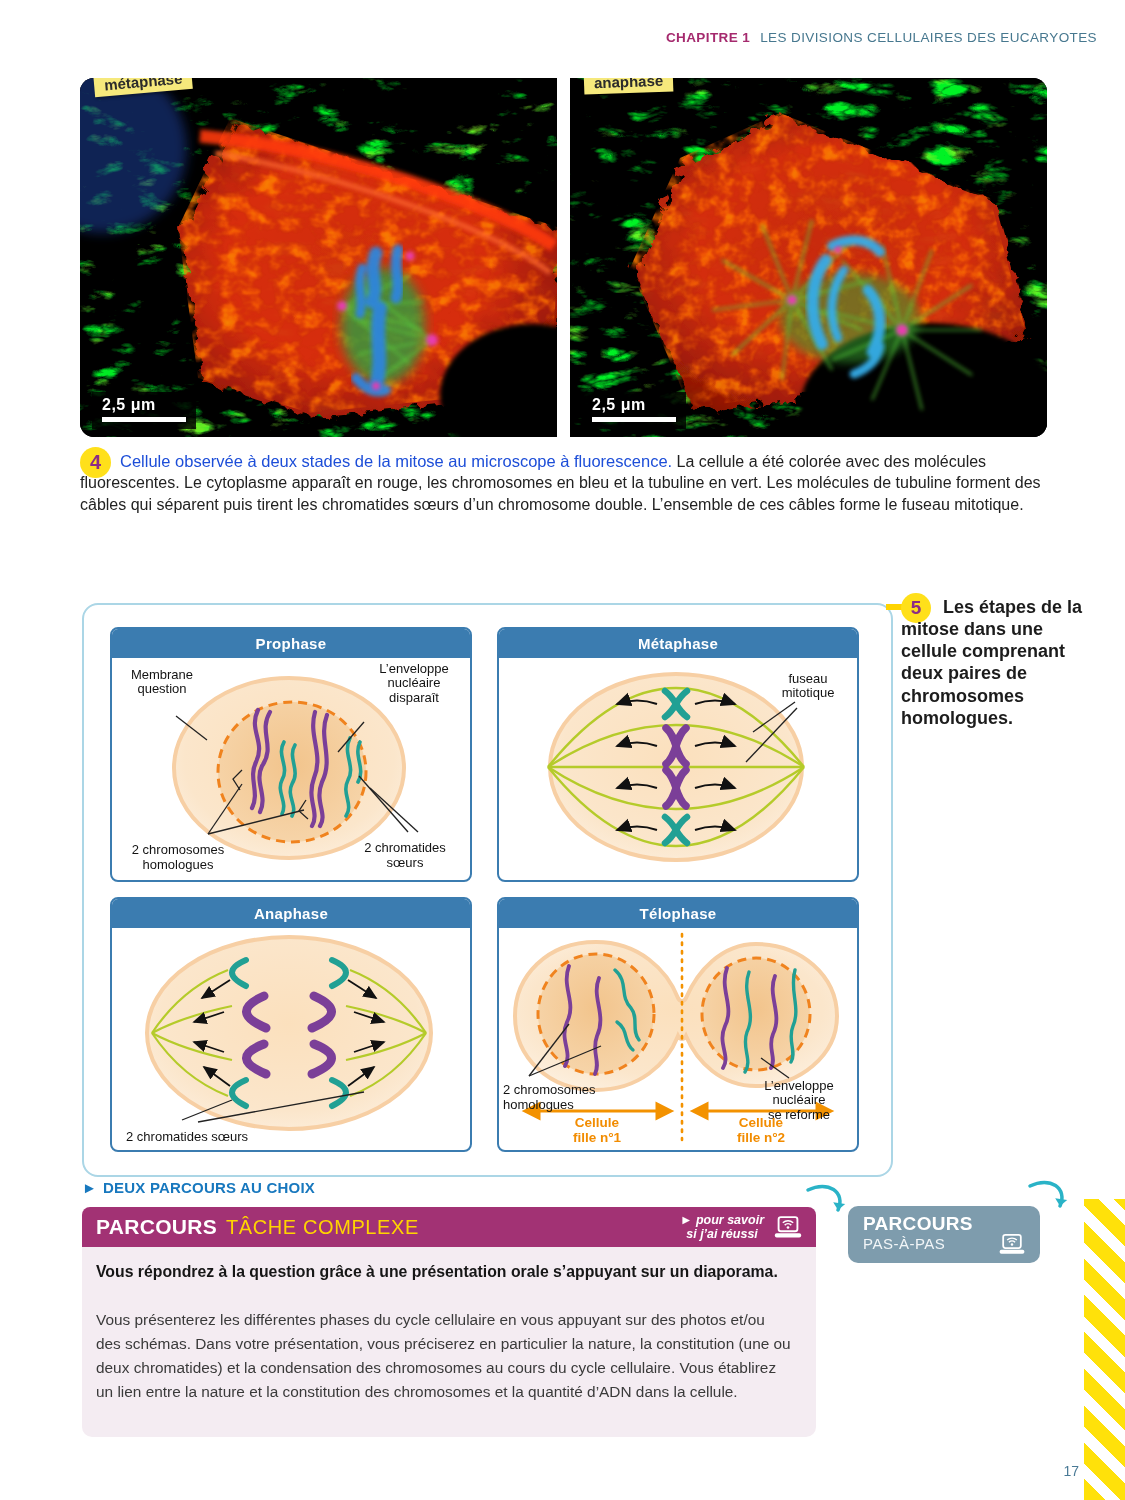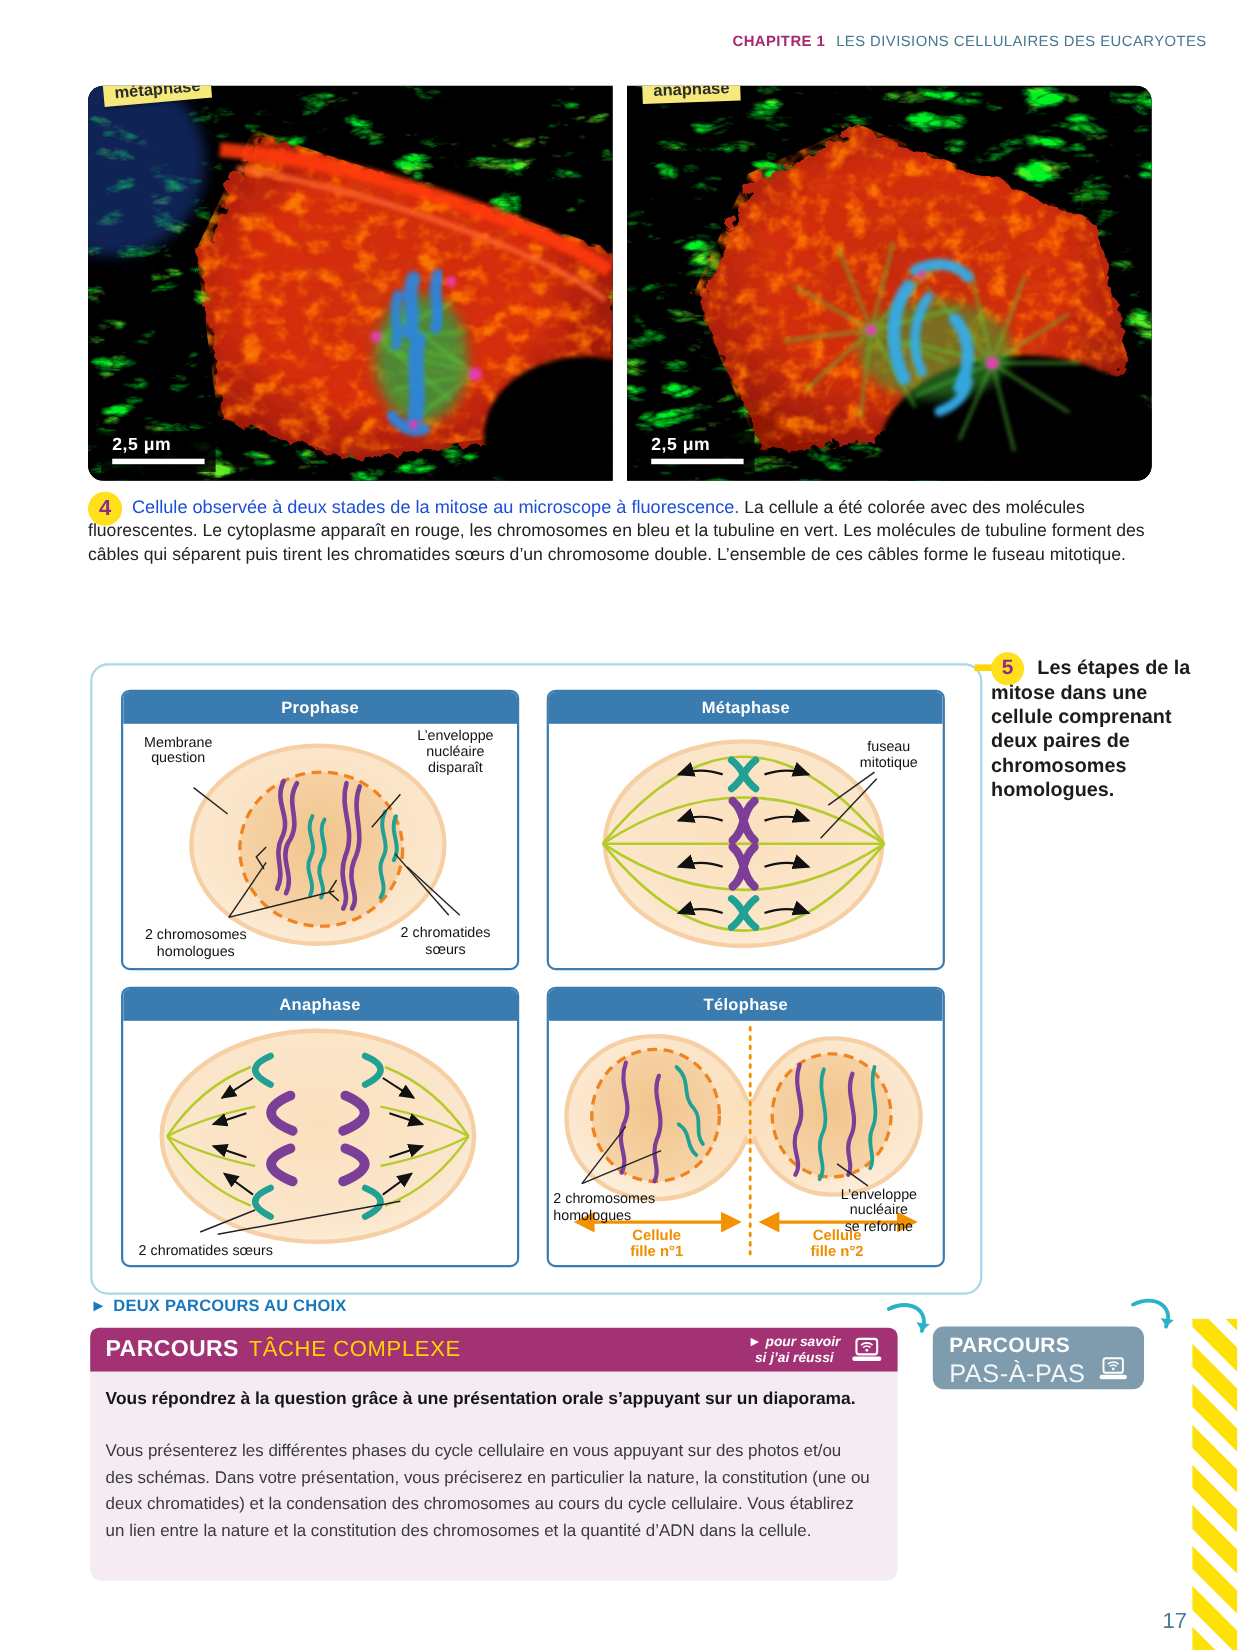--- a/index.html
+++ b/index.html
@@ -67,30 +67,30 @@
   #banner-note{position:absolute;right:52px;top:6px;color:#fff;font-size:12.5px;font-style:italic;
      font-weight:bold;text-align:center;line-height:1.15;}
   .laptop{position:absolute;}
   #tache-box{left:82px;top:1247px;width:734px;height:190px;background:#f4ecf2;
      border-radius:0 0 10px 10px;padding:0;}
   #tache-lead{left:96px;top:1261px;width:700px;font-size:15.8px;font-weight:bold;color:#161616;line-height:1.4;}
   #tache-body{left:96px;top:1308px;width:696px;font-size:15.4px;color:#3a3a3a;line-height:1.55;}
 
   #pas-box{left:848px;top:1206px;width:192px;height:57px;background:#7e9cad;border-radius:10px;}
   #pas-brand{position:absolute;left:15px;top:7px;color:#fff;font-weight:800;font-size:19px;letter-spacing:.3px;}
-  #pas-variant{position:absolute;left:15px;top:29px;color:#f2f6f8;font-weight:400;font-size:23px;letter-spacing:.5px;}
+  #pas-variant{position:absolute;left:15px;top:29px;color:#f2f6f8;font-weight:400;font-size:15px;letter-spacing:.5px;}
 
   .curl{position:absolute;width:52px;height:38px;}
   #curl1{left:798px;top:1184px;}
   #curl2{left:1020px;top:1180px;}
 
   
   #stripes{right:0;top:1199px;width:41px;height:301px;
      background:repeating-linear-gradient(45deg,#ffe10a 0 15px,#ffffff 15px 26px);}
-  #page-number{right:46px;top:1463px;font-size:20px;color:#4a7a96;}
+  #page-number{right:46px;top:1463px;font-size:14px;color:#4a7a96;}
 </style>
 </head>
 <body>
 
 <div id="page">
 
   <div class="abs" id="chapter-line">
     <span class="chap">CHAPITRE 1</span><span class="title">LES DIVISIONS CELLULAIRES DES EUCARYOTES</span>
   </div>
 

